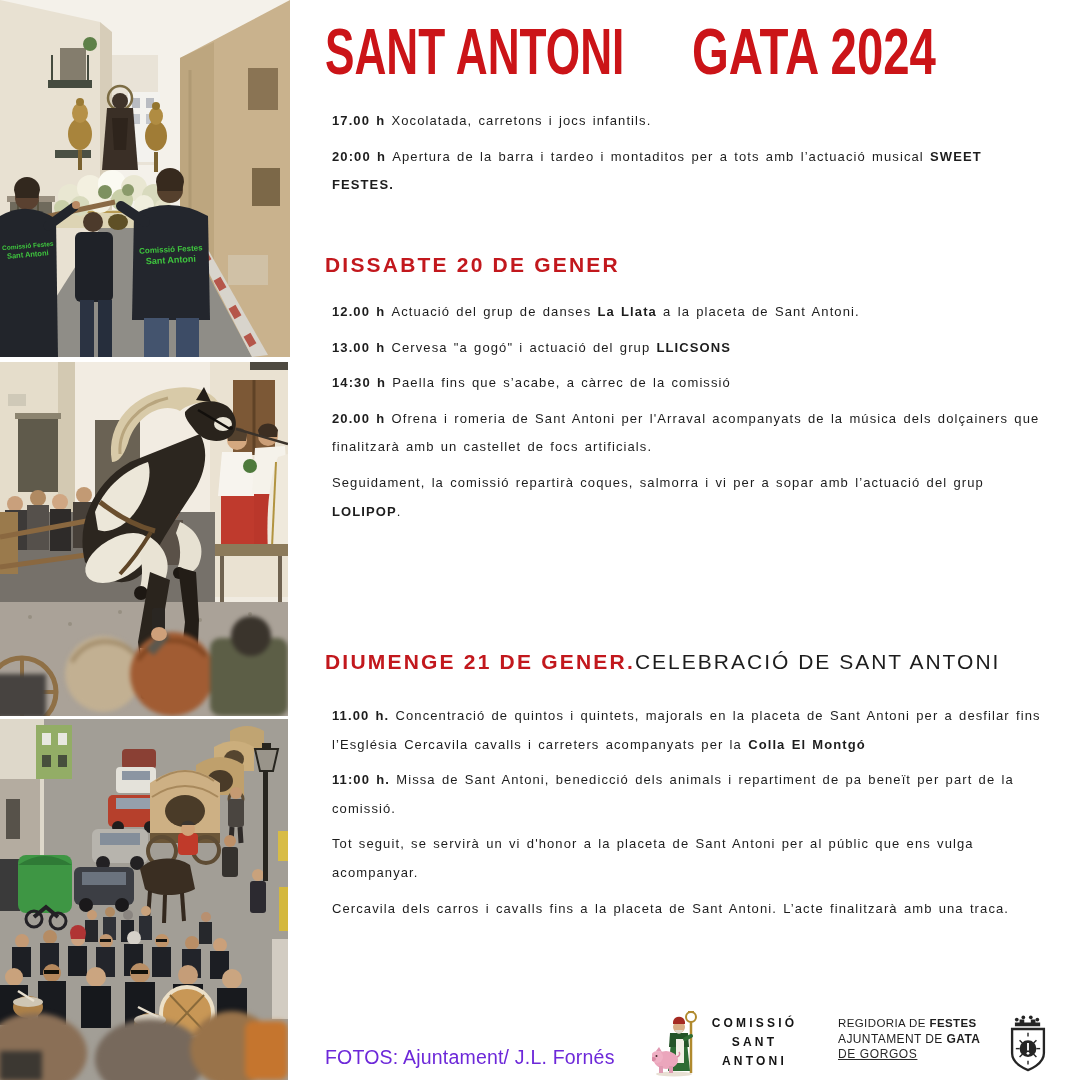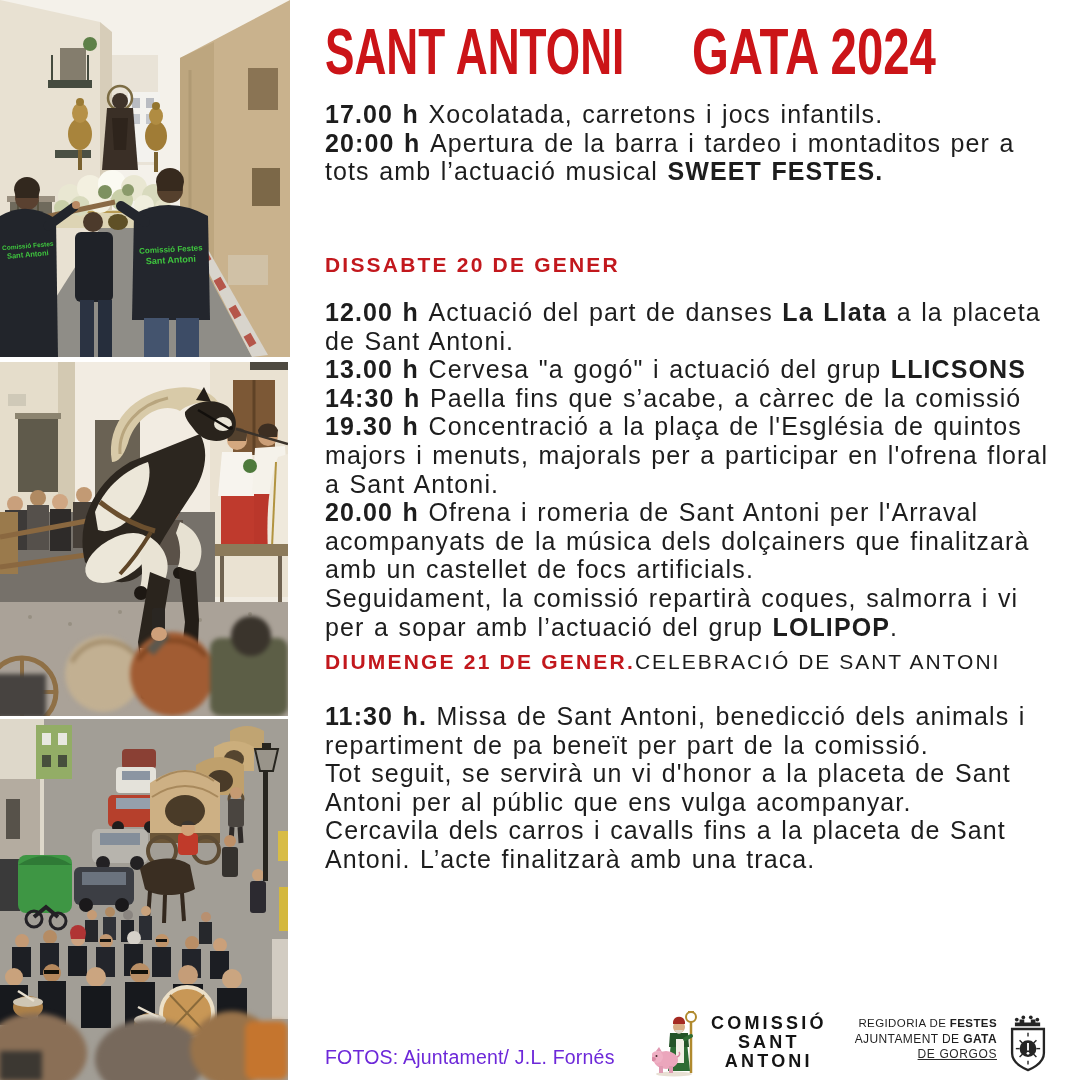--- a/index.html
+++ b/index.html
@@ -23,34 +23,34 @@
   #title-left{transform:scaleX(0.69);}
   #title-right{position:absolute;left:367px;top:0;transform:scaleX(0.74);}
   
   .section{position:absolute;left:325px;width:728px;}
   #sec-0{top:100px;} #sec-1{top:254px;} #sec-2{top:651px;}
   .section-header{margin:0 0 23px 0;font-size:21px;line-height:21px;font-weight:700;
                   letter-spacing:2.2px;white-space:nowrap;}
   #sec-2 .section-header{margin-bottom:30px;}
   .section-header .seg-red{color:var(--header-red);}
   .section-header .seg-dark{color:var(--body-text);font-weight:400;letter-spacing:2px;}
-  .event-line{margin:0;font-size:25px;line-height:28.6px;letter-spacing:1.1px;
+  .event-line{margin:7px;font-size:13px;line-height:28.6px;letter-spacing:1.1px;
               word-spacing:1.5px;color:var(--body-text);}
   .event-line b{font-weight:700;}
   
   #photo-credit{position:absolute;left:325px;top:1046px;font-size:19.5px;
                 letter-spacing:0.2px;color:#6d28d9;}
   #comissio-logo{position:absolute;left:652px;top:1006px;width:146px;height:72px;
                  display:flex;align-items:center;gap:7px;}
   #comissio-logo svg{width:52px;height:70px;flex:0 0 auto;}
   .comissio-text{flex:1;text-align:center;color:#141414;font-weight:700;
-                 font-size:18px;line-height:19px;letter-spacing:3.2px;}
+                 font-size:12px;line-height:19px;letter-spacing:3.2px;}
   #regidoria-logo{position:absolute;left:838px;top:1016px;width:214px;
                   display:flex;align-items:flex-start;gap:7px;}
-  .regidoria-text{flex:1;text-align:right;color:#1E1E1E;}
+  .regidoria-text{flex:1;text-align:left;color:#1E1E1E;}
   .reg-l1{font-size:11.5px;line-height:15px;letter-spacing:0.4px;}
   .reg-l2{font-size:12px;line-height:17px;letter-spacing:0.4px;}
   .reg-l3{font-size:12px;line-height:13px;letter-spacing:0.6px;color:#2A2A2A;text-decoration:underline;}
   .regidoria-text b{font-weight:700;}
   #regidoria-logo svg{width:48px;height:58px;flex:0 0 auto;margin-top:-2px;}
 </style>
 </head>
 <body>
 
 <div class="canvas">
@@ -449,32 +449,32 @@
 
   <div class="section" id="sec-0">
     <div class="section-body">
         <p class="event-line"><b>17.00 h </b><span>Xocolatada, carretons i jocs infantils.</span></p>
         <p class="event-line"><b>20:00 h </b><span>Apertura de la barra i tardeo i montaditos per a tots amb l’actuació musical </span><b>SWEET FESTES.</b></p>
       </div>
   </div>
   <div class="section" id="sec-1">
     <h2 class="section-header"><span class="seg-red">DISSABTE 20 DE GENER</span></h2>
     <div class="section-body">
-        <p class="event-line"><b>12.00 h </b><span>Actuació del part de danses </span><b>La Llata</b><span> a la placeta de Sant Antoni.</span></p>
+        <p class="event-line"><b>12.00 h </b><span>Actuació del grup de danses </span><b>La Llata</b><span> a la placeta de Sant Antoni.</span></p>
         <p class="event-line"><b>13.00 h </b><span>Cervesa "a gogó" i actuació del grup </span><b>LLICSONS</b></p>
         <p class="event-line"><b>14:30 h </b><span>Paella fins que s’acabe, a càrrec de la comissió</span></p>
-        <p class="event-line"><b>19.30 h </b><span>Concentració a la plaça de l'Església de quintos majors i menuts, majorals per a participar en l'ofrena floral a Sant Antoni.</span></p>
         <p class="event-line"><b>20.00 h </b><span>Ofrena i romeria de Sant Antoni per l'Arraval acompanyats de la música dels dolçainers que finalitzarà amb un castellet de focs artificials.</span></p>
         <p class="event-line"><span>Seguidament, la comissió repartirà coques, salmorra i vi per a sopar amb l’actuació del grup </span><b>LOLIPOP</b><span>.</span></p>
       </div>
   </div>
   <div class="section" id="sec-2">
     <h2 class="section-header"><span class="seg-red">DIUMENGE 21 DE GENER.</span><span class="seg-dark">CELEBRACIÓ DE SANT ANTONI</span></h2>
     <div class="section-body">
-        <p class="event-line"><b>11:30 h. </b><span>Missa de Sant Antoni, benedicció dels animals i repartiment de pa beneït per part de la comissió.</span></p>
+        <p class="event-line"><b>11.00 h. </b><span>Concentració de quintos i quintets, majorals en la placeta de Sant Antoni per a desfilar fins l’Església Cercavila cavalls i carreters acompanyats per la </span><b>Colla El Montgó</b></p>
+        <p class="event-line"><b>11:00 h. </b><span>Missa de Sant Antoni, benedicció dels animals i repartiment de pa beneït per part de la comissió.</span></p>
         <p class="event-line"><span>Tot seguit, se servirà un vi d'honor a la placeta de Sant Antoni per al públic que ens vulga acompanyar.</span></p>
         <p class="event-line"><span>Cercavila dels carros i cavalls fins a la placeta de Sant Antoni. L’acte finalitzarà amb una traca.</span></p>
       </div>
   </div>
 
   <div id="photo-credit">FOTOS: Ajuntament/ J.L. Fornés</div>
 
   <div id="comissio-logo">
     <svg viewBox="0 0 52 70">
       <ellipse cx="22" cy="67" rx="18" ry="2.5" fill="#e8e0d4"></ellipse>

